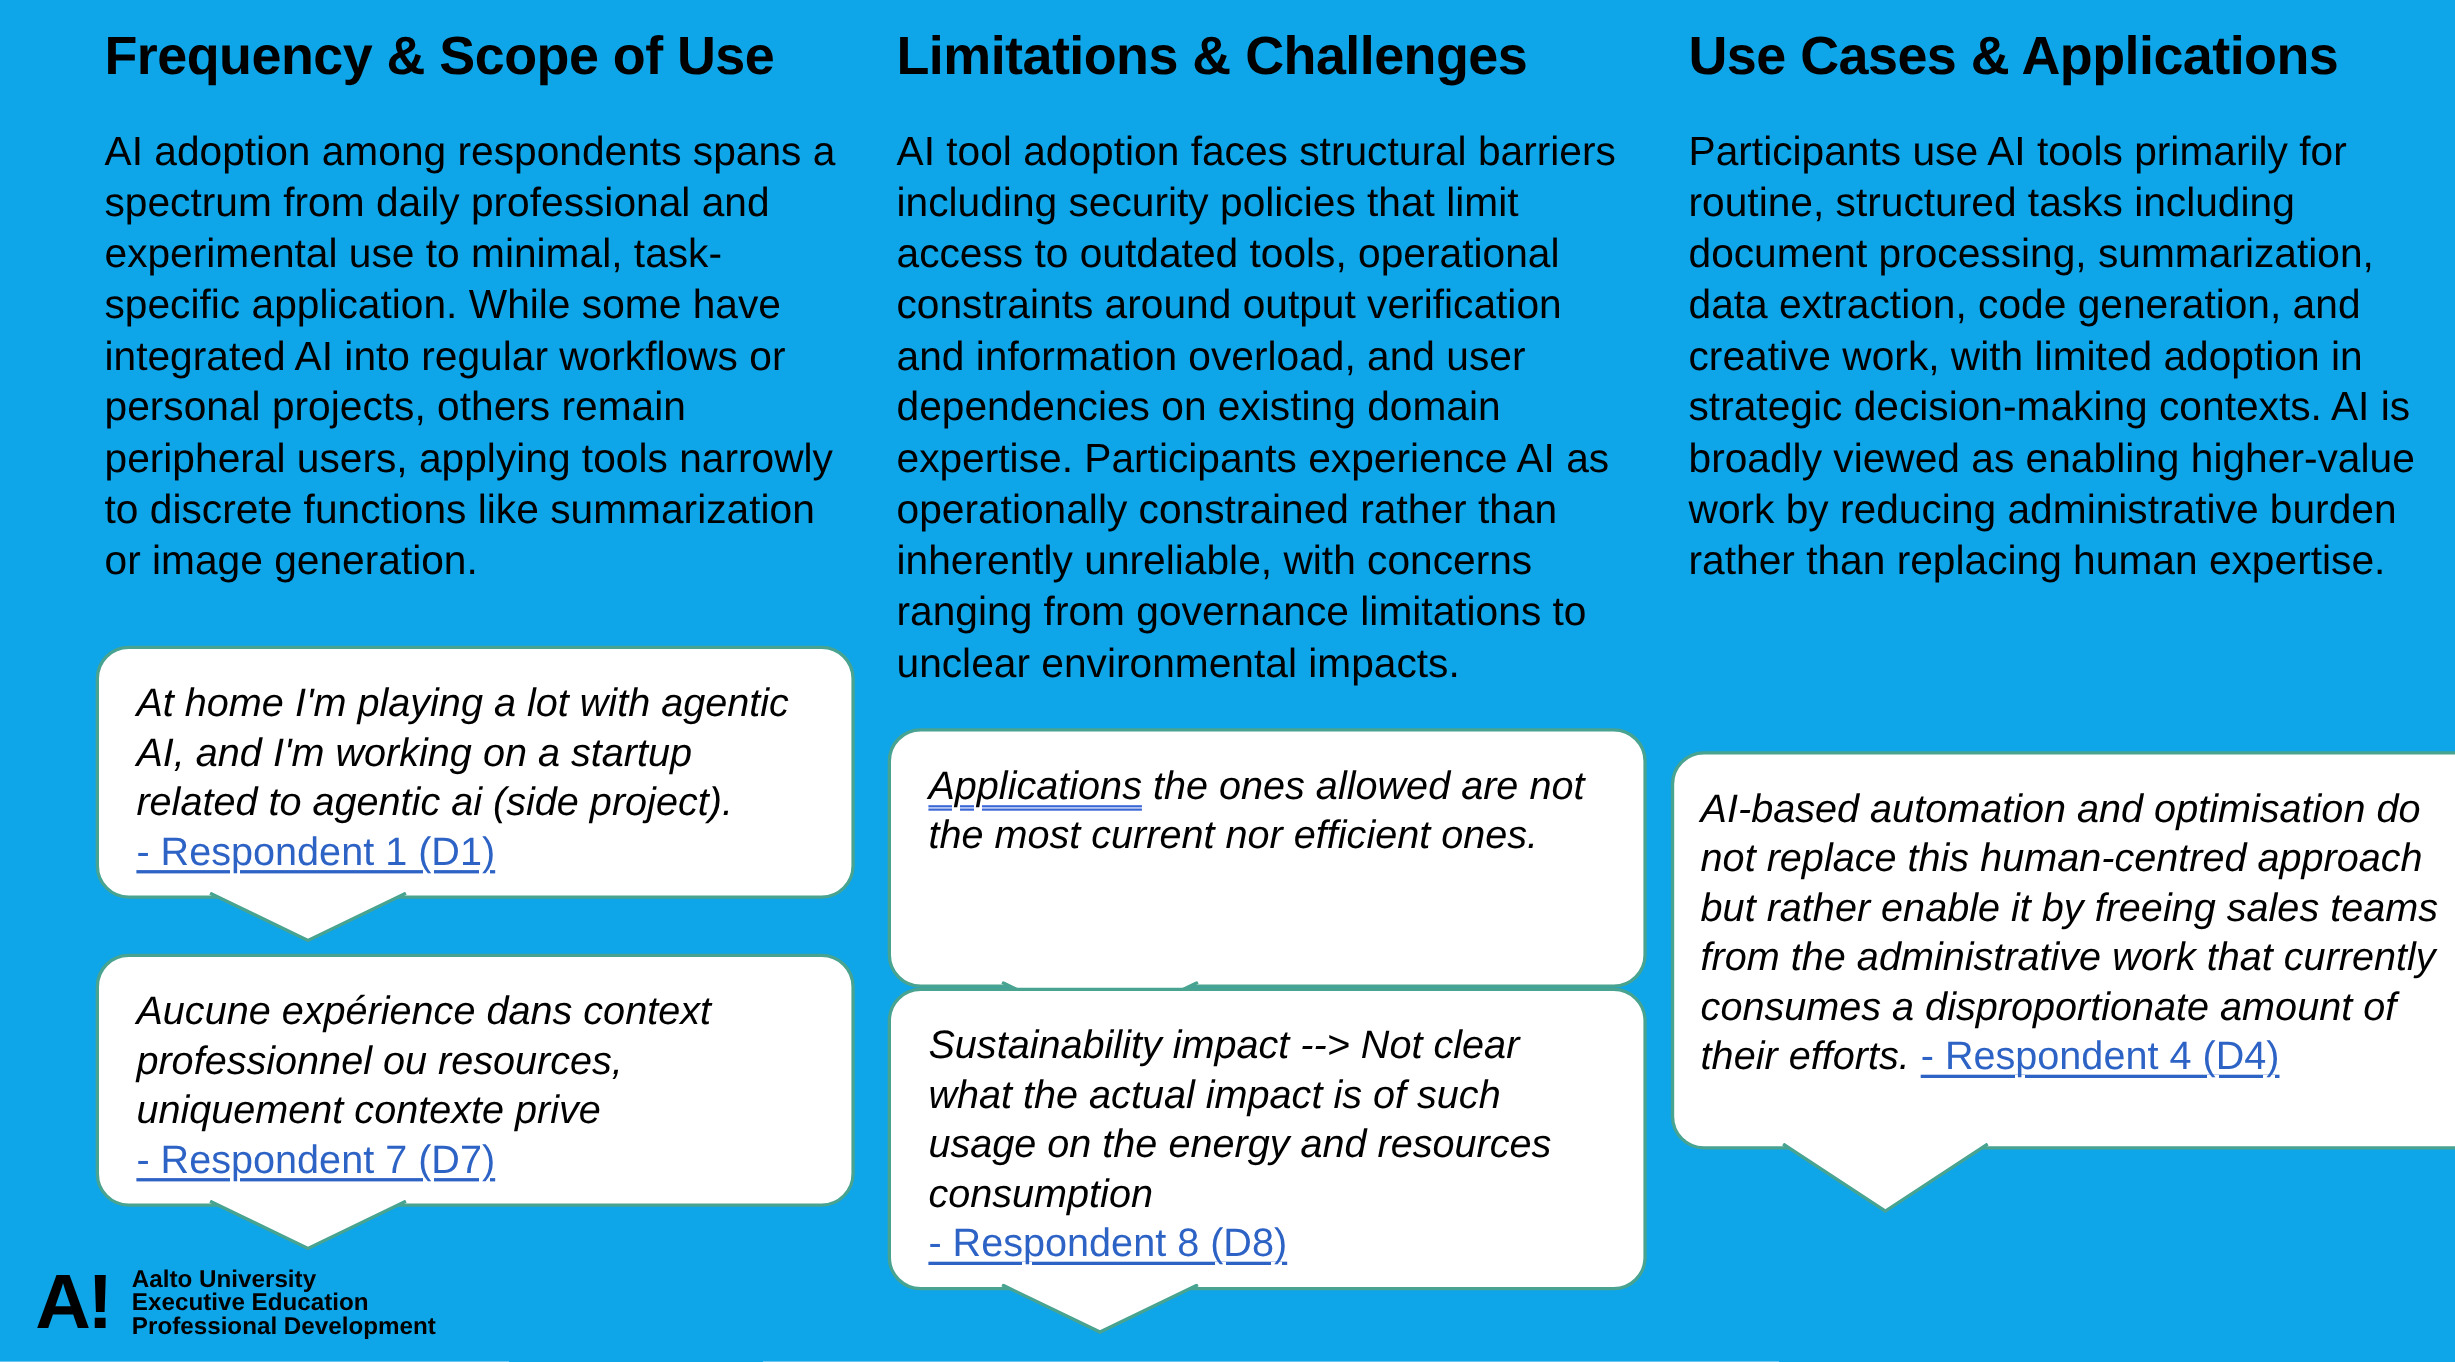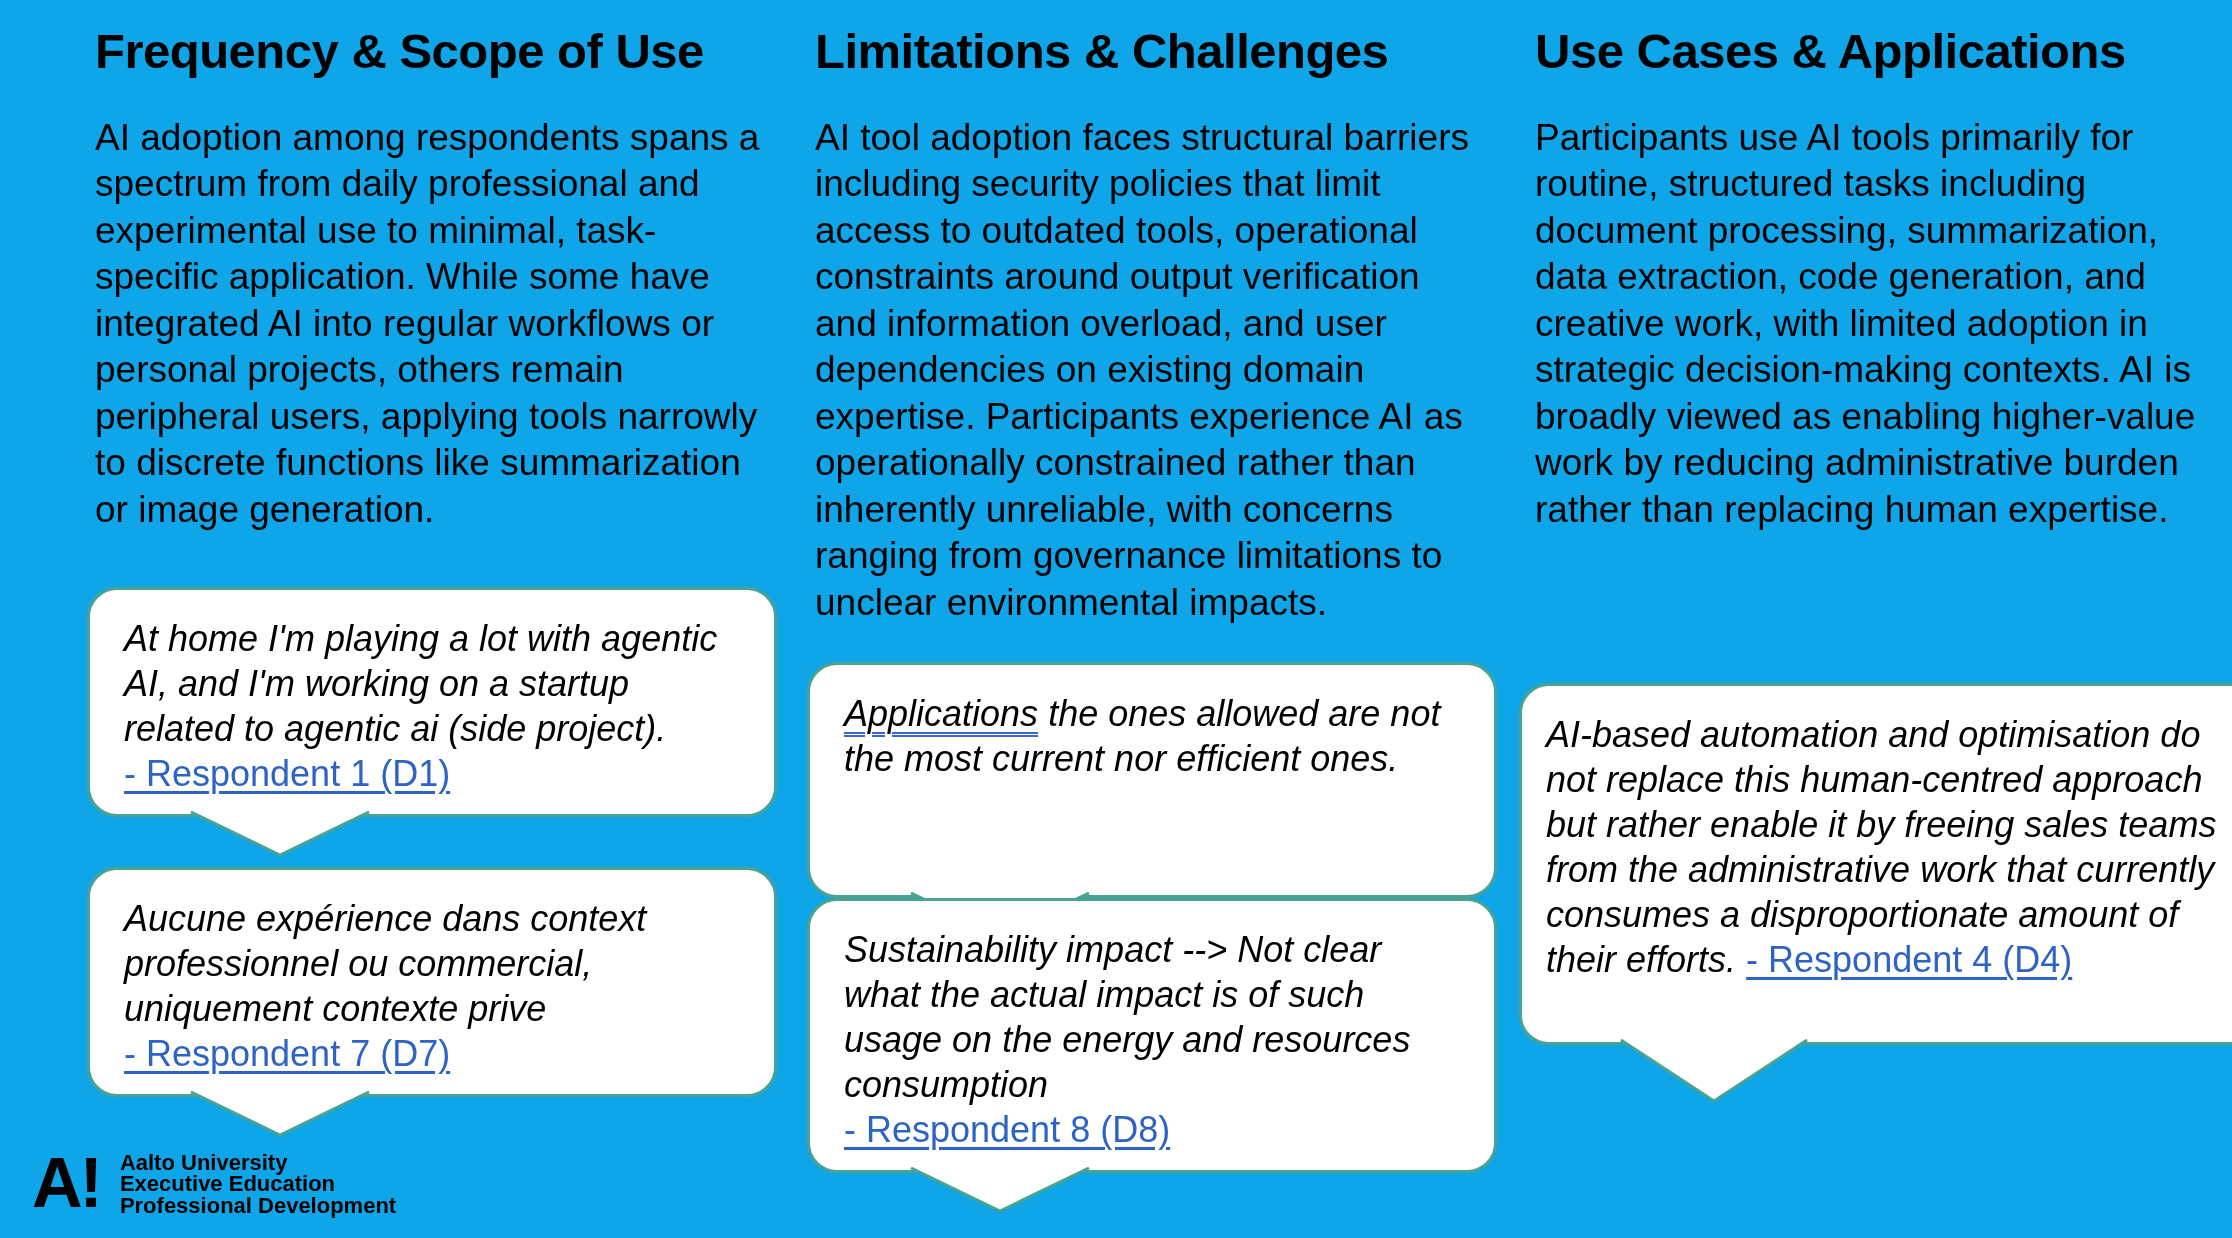--- a/index.html
+++ b/index.html
@@ -109,21 +109,21 @@
         <span>At home I'm playing a lot with agentic AI, and I'm working on a startup related to agentic ai (side project).</span><br>
         <a class="resp-link block" href="#">- Respondent 1 (D1)</a>
       </p>
       <svg class="tail tail-small" viewBox="0 0 180 46" preserveAspectRatio="none">
         <path d="M1,1 L90,44 L179,1" fill="#ffffff" stroke="#48A391" stroke-width="3"></path>
       </svg>
     </div>
 
     <div class="bubble b-c1-q2">
       <p class="quote-text">
-        <span>Aucune expérience dans context professionnel ou commercial, uniquement contexte prive</span><br>
+        <span>Aucune expérience dans context professionnel ou resources, uniquement contexte prive</span><br>
         <a class="resp-link block" href="#">- Respondent 7 (D7)</a>
       </p>
       <svg class="tail tail-small" viewBox="0 0 180 46" preserveAspectRatio="none">
         <path d="M1,1 L90,44 L179,1" fill="#ffffff" stroke="#48A391" stroke-width="3"></path>
       </svg>
     </div>
   </div>
 
   <div class="col col-2">
     <h1>Limitations &amp; Challenges</h1>

